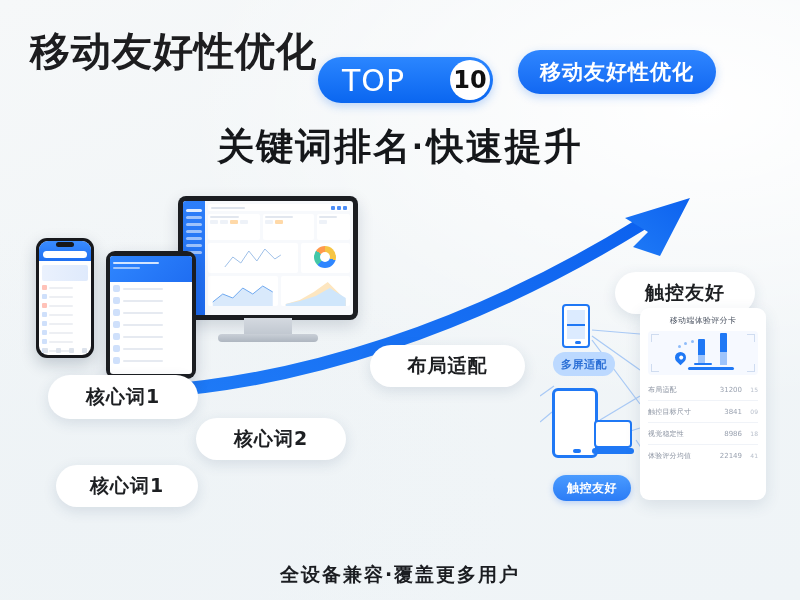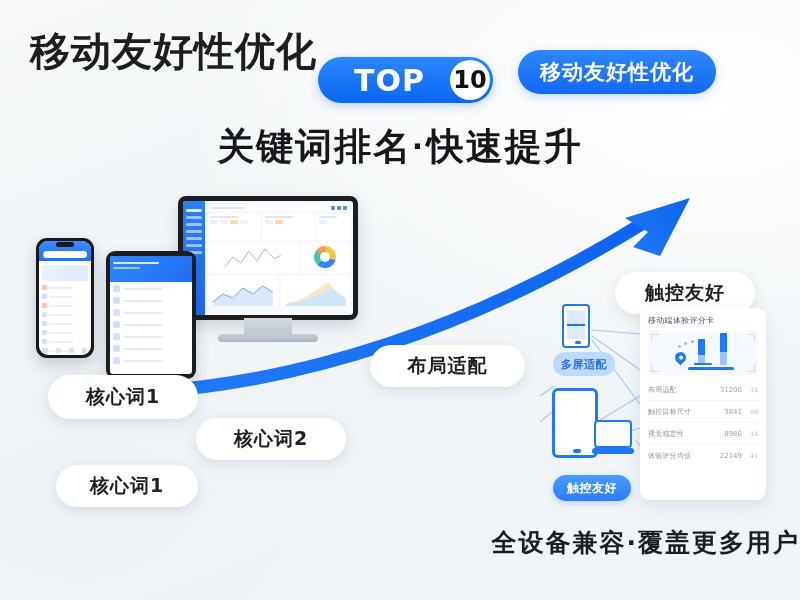--- a/index.html
+++ b/index.html
@@ -25,22 +25,22 @@
     font-family:"DejaVu Sans","Liberation Sans",sans-serif;
   }
   .top-badge{
     position:absolute;left:318px;top:57px;
     height:46px;width:175px;border-radius:23px;
     background:linear-gradient(180deg,#2b86ff 0%,#0a66f0 100%);
     box-shadow:0 3px 10px rgba(24,110,240,.28);
     display:flex;align-items:center;
   }
   .top-badge .tword{
-    color:#ffffff;font-size:30px;font-weight:bold;
-    margin-left:36px;letter-spacing:1px;
+    color:#ffffff;font-size:30px;font-weight:normal;
+    margin-left:24px;letter-spacing:1px;
     font-family:"DejaVu Sans","Liberation Sans",sans-serif;
   }
   .top-badge .tnum{
     position:absolute;right:3px;top:3px;
     width:40px;height:40px;border-radius:20px;background:#ffffff;
     color:#111;font-size:24px;font-weight:bold;
     display:flex;align-items:center;justify-content:center;
     font-family:"DejaVu Sans","Liberation Sans",sans-serif;
   }
   .tag-pill{
@@ -176,21 +176,21 @@
     font-family:"DejaVu Sans","Liberation Sans",sans-serif;
   }
 
   .score-card{
     position:absolute;left:100px;top:8px;width:126px;height:192px;
     background:#ffffff;border-radius:9px;
     box-shadow:0 5px 16px rgba(40,70,110,.12);
     padding:7px 8px;box-sizing:border-box;
   }
   .score-card .sc-title{
-    font-size:8px;color:#4a5260;letter-spacing:.3px;
+    font-size:8px;color:#4a5260;text-align:center;letter-spacing:.3px;
     font-family:"DejaVu Sans","Liberation Sans",sans-serif;
   }
   .sc-illus{position:relative;height:44px;margin-top:5px;background:#f6f9ff;border-radius:4px;}
   .sc-illus .br{position:absolute;bottom:10px;border-radius:1px;background:#1f78f5;}
   .sc-illus .br.b1{left:50px;width:7px;height:26px;}
   .sc-illus .br.b2{left:72px;width:7px;height:32px;}
   .sc-illus .br.b1:after{content:"";position:absolute;left:0;bottom:0;width:7px;height:10px;background:#9ec4fb;}
   .sc-illus .br.b2:after{content:"";position:absolute;left:0;bottom:0;width:7px;height:13px;background:#9ec4fb;}
   .sc-illus .base{position:absolute;left:40px;bottom:5px;width:46px;height:3px;border-radius:2px;background:#1f78f5;}
   .sc-illus .base2{position:absolute;left:46px;bottom:10px;width:18px;height:2px;border-radius:1px;background:#1f78f5;}
@@ -203,22 +203,22 @@
   .sc-illus .crn.bl{left:3px;bottom:3px;border-right:0;border-top:0;}
   .sc-illus .crn.br2{right:3px;bottom:3px;border-left:0;border-top:0;}
   .sc-rows{margin-top:4px;}
   .sc-row{display:flex;align-items:center;height:21px;border-bottom:1px solid #f0f3f8;}
   .sc-row .lb{font-size:7px;color:#8d95a3;flex:1;letter-spacing:.2px;font-family:"DejaVu Sans","Liberation Sans",sans-serif;}
   .sc-row .vl{font-size:7px;color:#9aa2b0;width:26px;text-align:right;font-family:"DejaVu Sans","Liberation Sans",sans-serif;}
   .sc-row .dl{font-size:6px;color:#b9c0cc;width:16px;text-align:right;font-family:"DejaVu Sans","Liberation Sans",sans-serif;}
 
   
   .footer{
-    position:absolute;left:0;right:0;top:526px;text-align:right;
-    font-size:25px;font-weight:bold;color:#1b1d21;letter-spacing:2px;
+    position:absolute;left:0;right:0;top:562px;text-align:center;
+    font-size:19px;font-weight:bold;color:#1b1d21;letter-spacing:2px;
     font-family:"DejaVu Sans","Liberation Sans",sans-serif;
   }
 </style>
 </head>
 <body>
 
 <div class="stage">
 
   <svg class="arrow-svg" viewBox="0 0 800 600">
     <defs>

